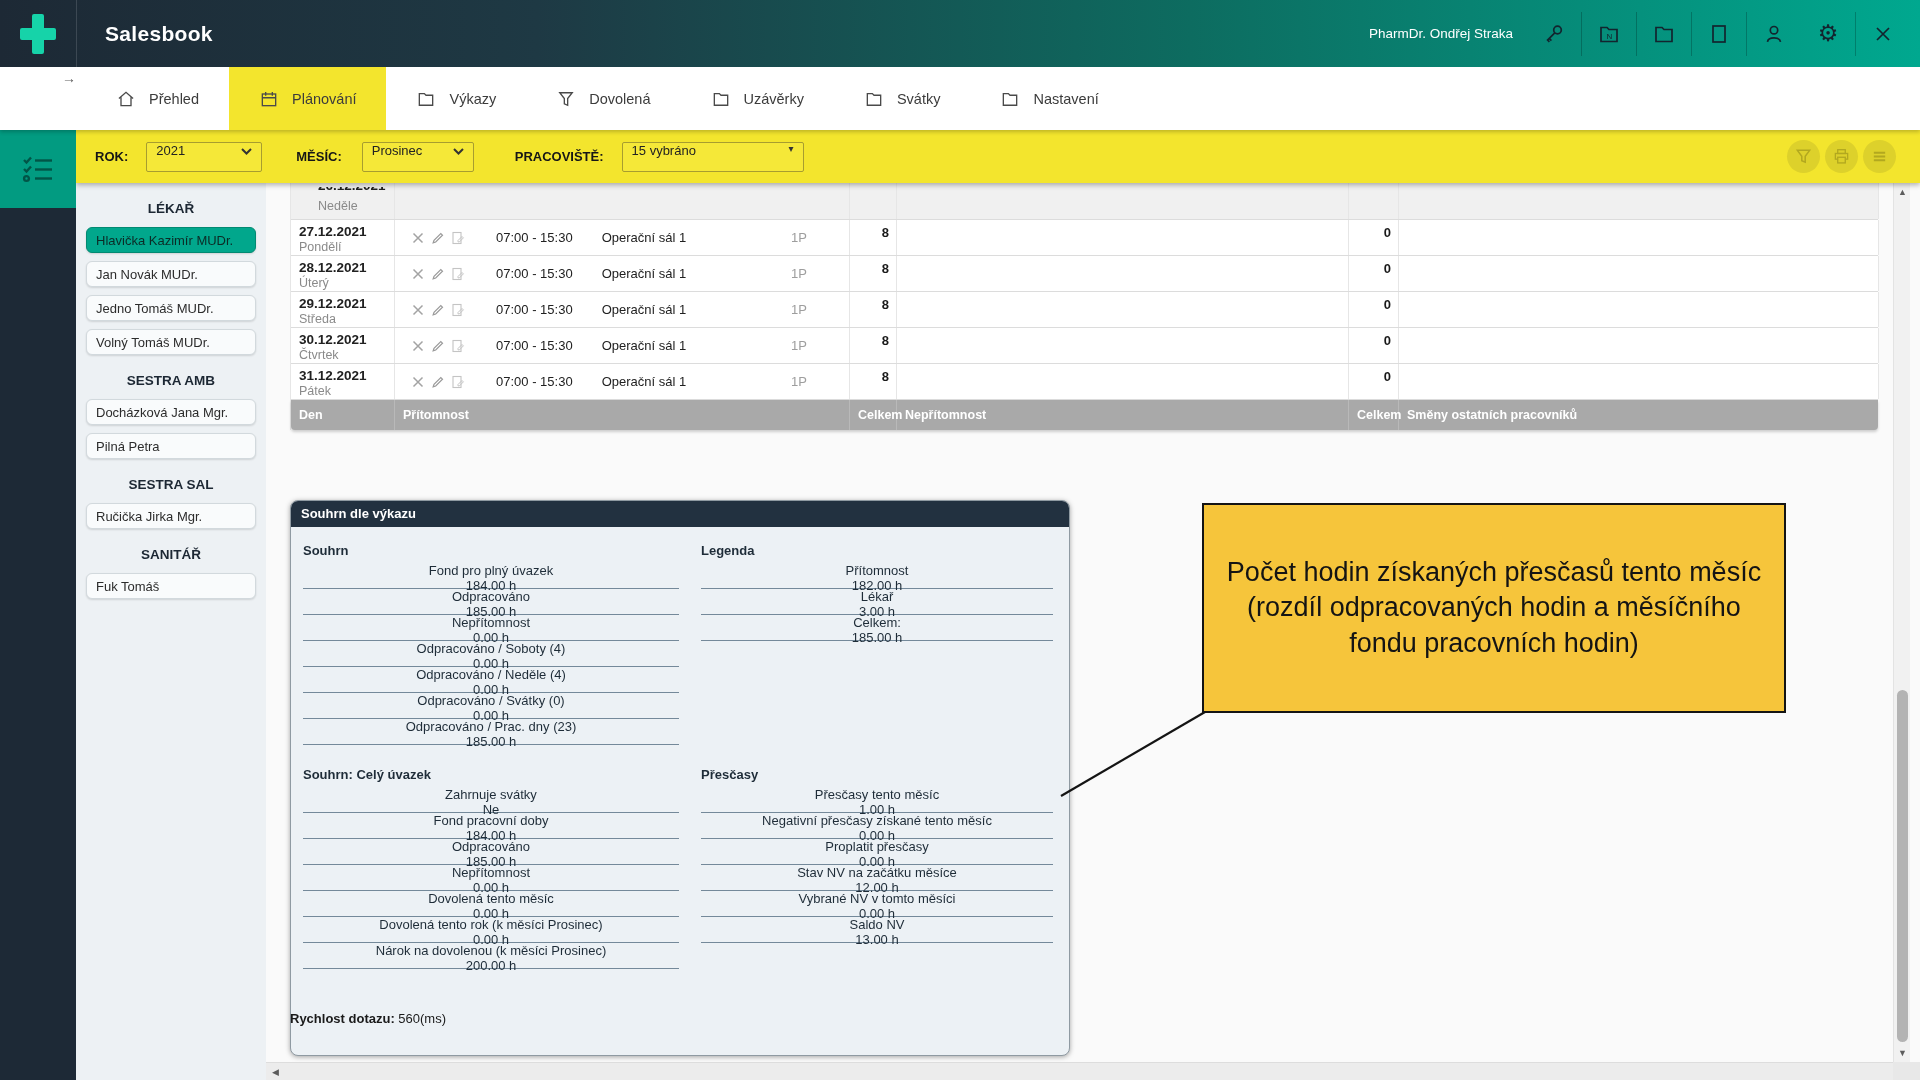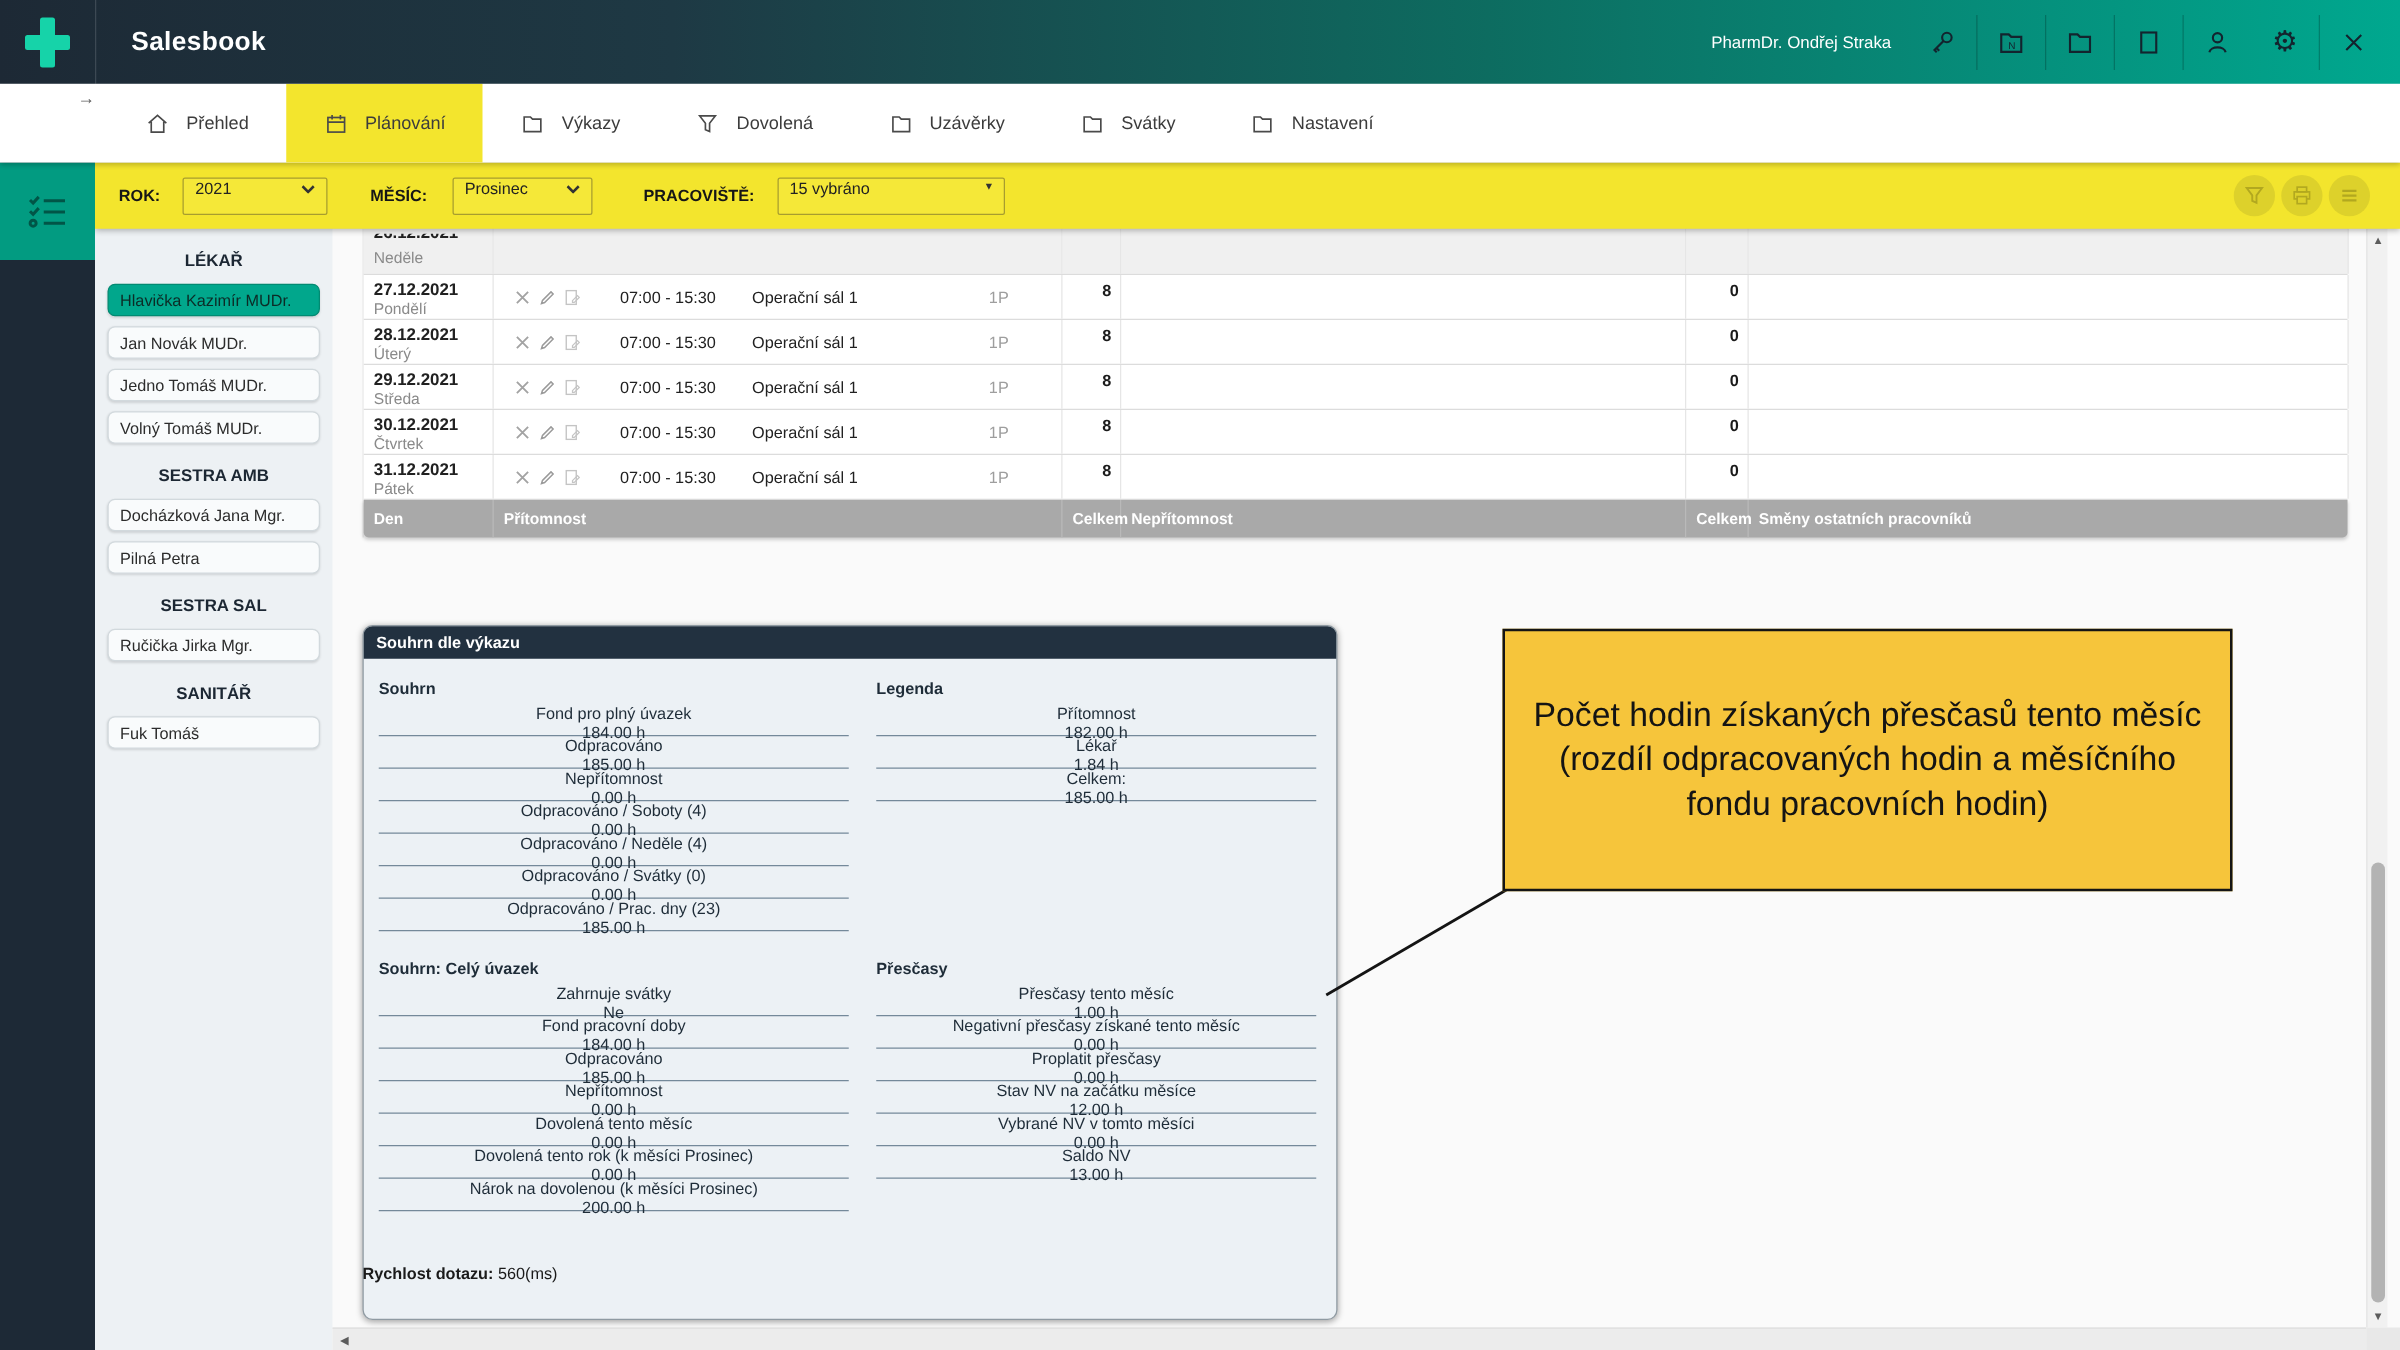--- a/index.html
+++ b/index.html
@@ -79,21 +79,21 @@
   .sb-item.selected{ background:#01a78c; border-color:#028a72; color:#0c2b26; }
 
   
   .content{ position:absolute; left:266px; top:183px; width:1627px; height:879px; background:#fafafa; z-index:1; }
 
   
   .sched{ position:absolute; left:24px; top:0; width:1588px; border-left:1px solid #e6e6e6; }
   .trow{ display:grid; grid-template-columns:104px 455px 47px 452px 50px 480px; background:#fff; border-bottom:1px solid #dcdcdc; }
   .trow > div{ border-right:1px solid #e6e6e6; overflow:hidden; }
   .trow.partial{ height:37px; background:#f0f0f0; }
-  .trow.partial > div{ background:#f0f0f0; }
+  .trow.partial > div{ background:#f0f0f0;margin-left:19px; }
   .trow.day{ height:36px; }
   .c-date{ padding:4px 6px 0 8px; }
   .c-date .dt{ font-size:13.5px; font-weight:bold; color:#212121; }
   .c-date .dy{ font-size:12.5px; color:#8a8a8a; margin-top:1px; }
   .clip{ height:9px; overflow:hidden; }
   .clip .dt{ display:block; margin-top:-9px; }
   .partial .dy{ margin-top:3px; }
   .c-pres{ display:flex; align-items:center; padding:0 42px 0 16px; gap:16px; }
   .act{ display:flex; align-items:center; gap:6px; margin-right:15px; }
   .act svg{ width:14px; height:14px; cursor:pointer; }
@@ -574,21 +574,21 @@
         </div>
         <div>
           <div class="sec sec1">
             <div class="sec-h">Legenda</div>
             <div class="srow">
                 <span class="lv">Přítomnost</span>
                 <span class="lv">182.00 h</span>
               </div>
             <div class="srow">
                 <span class="lv">Lékař</span>
-                <span class="lv">1.84 h</span>
+                <span class="lv">3.00 h</span>
               </div>
             <div class="srow">
                 <span class="lv">Celkem:</span>
                 <span class="lv">185.00 h</span>
               </div>
           </div>
           <div class="sec sec2">
             <div class="sec-h">Přesčasy</div>
             <div class="srow">
                 <span class="lv">Přesčasy tento měsíc</span>

